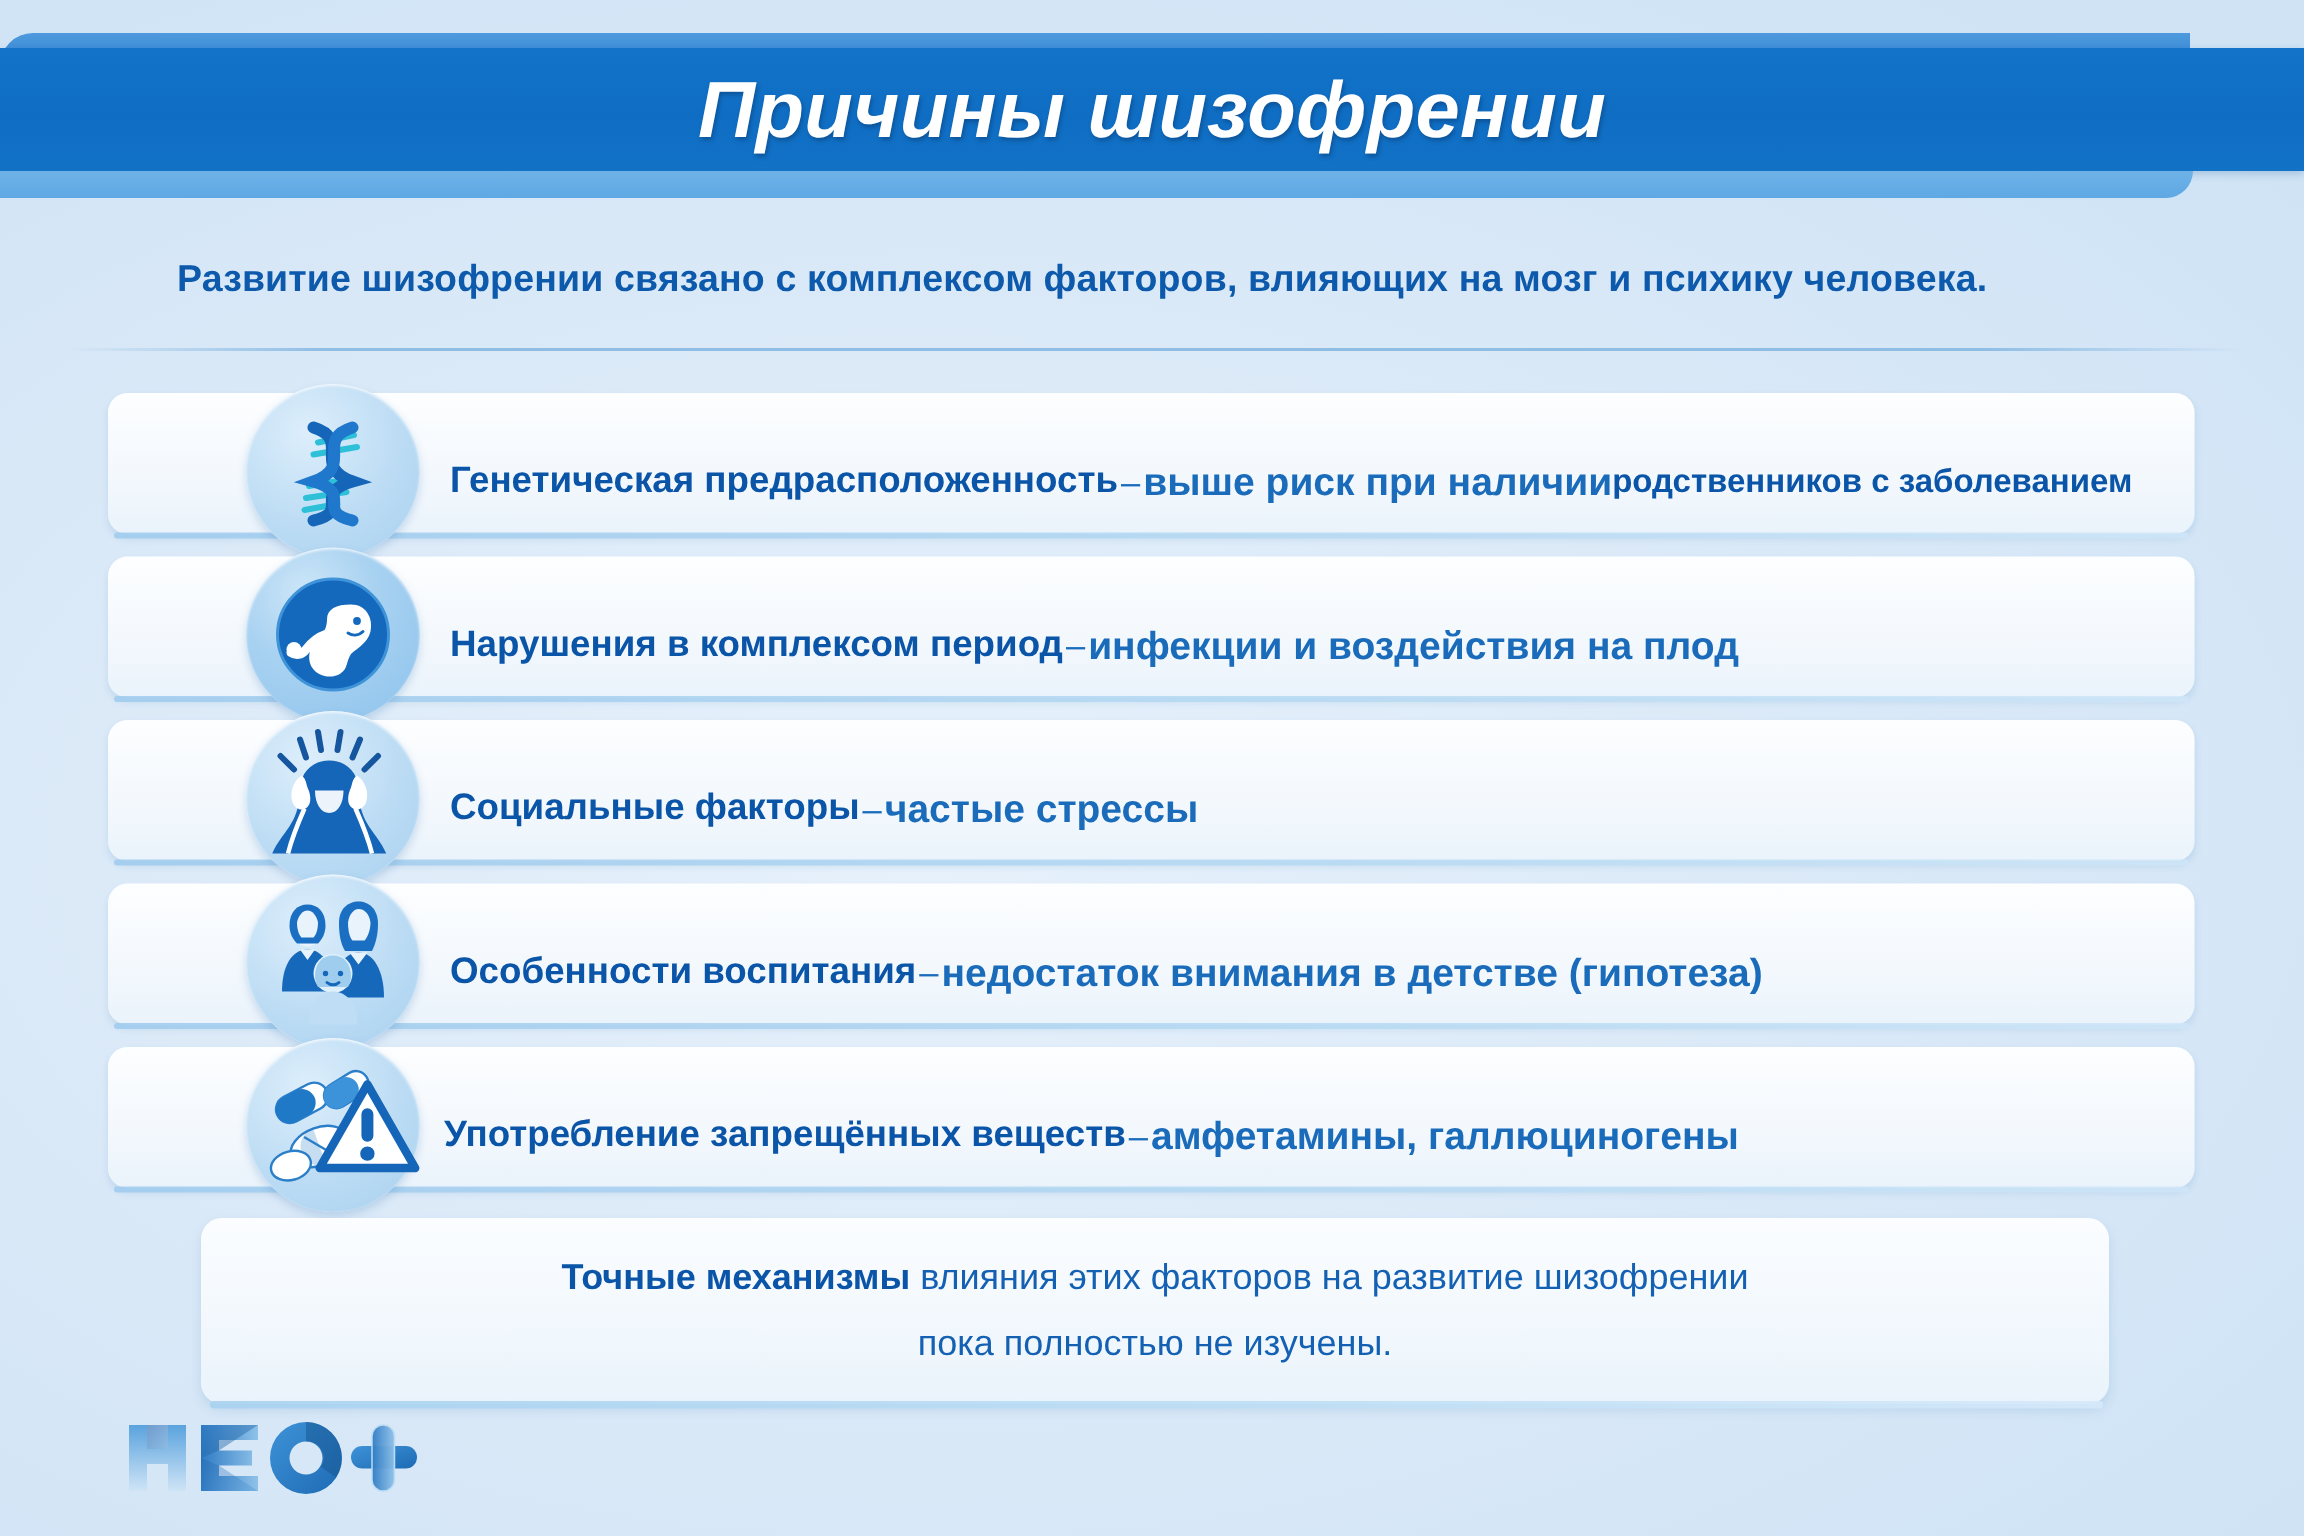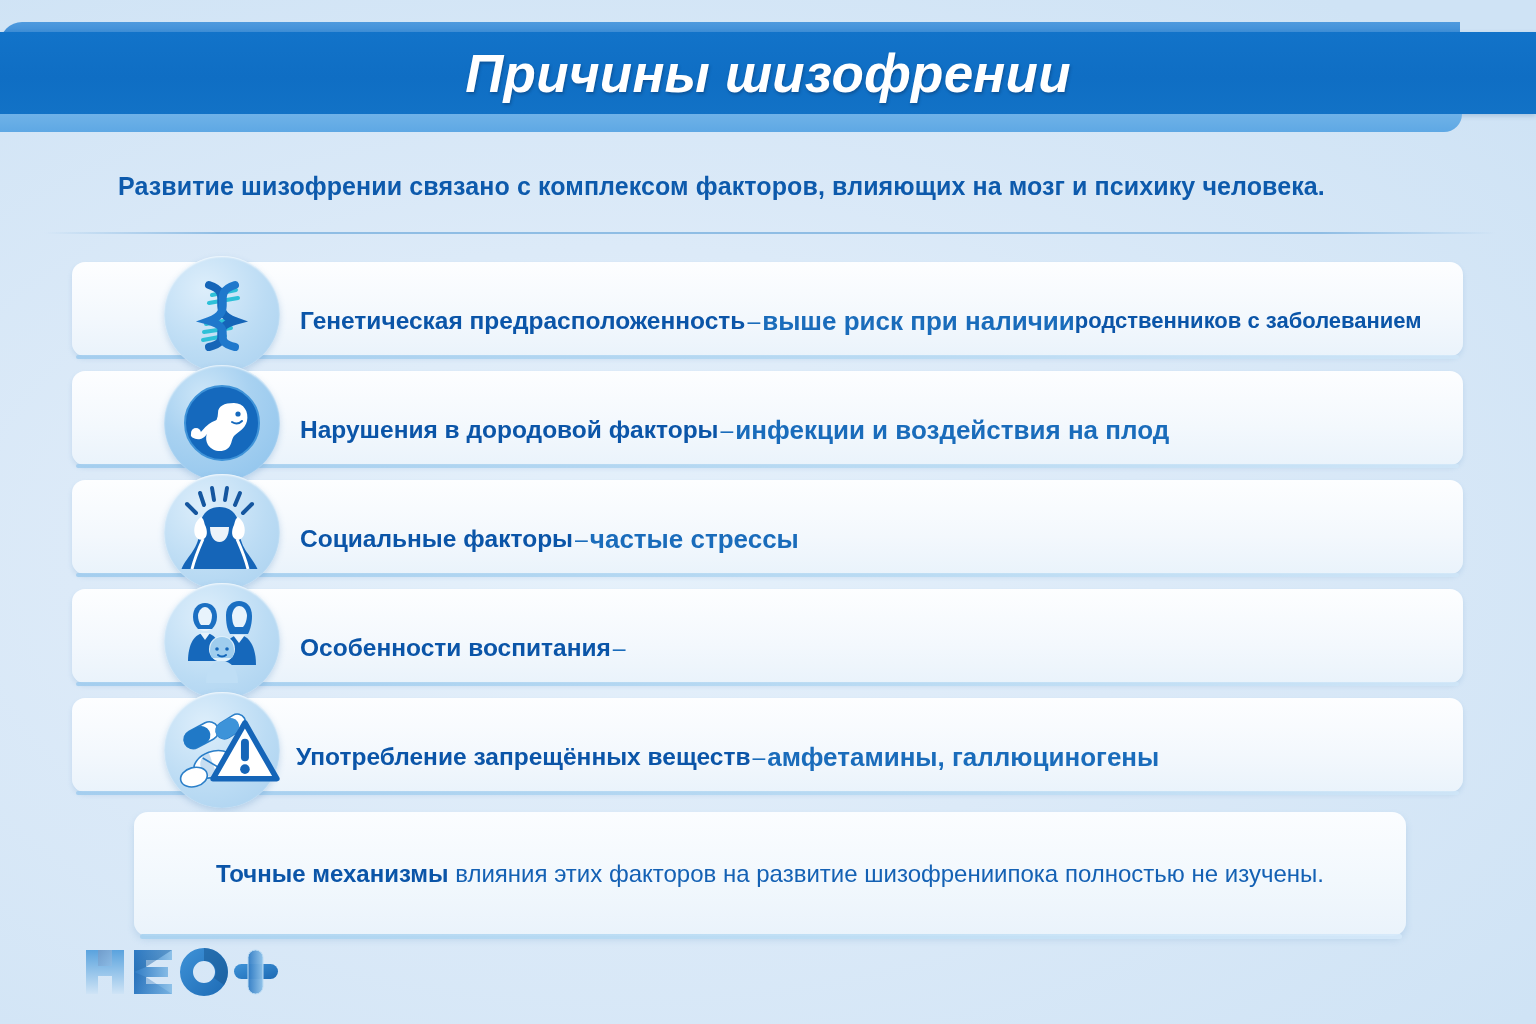--- a/index.html
+++ b/index.html
@@ -79,21 +79,21 @@
   .row-text .t-strong{font-weight:bold;color:#0b55a8;font-size:24.5px;}
   .row-text .t-dash{font-weight:normal;color:#1a6cbb;padding:0 2px;}
   .row-text .t-rest{font-weight:bold;color:#1a6cbb;font-size:26px;}
   .row-text .t-em{font-weight:bold;color:#0b55a8;font-size:22px;text-align:center;}
   
   .note{
     position:absolute;left:134px;top:812px;width:1272px;height:124px;
     background:linear-gradient(180deg,#fbfdff 0%,#f2f8fd 55%,#eaf3fb 100%);
     border-radius:14px;
     box-shadow:0 4px 7px rgba(96,152,202,.22);
-    display:flex;flex-direction:row;align-items:center;justify-content:center;
+    display:flex;flex-direction:column;align-items:center;justify-content:center;
   }
   .note-line{font-size:24px;color:#1461b4;line-height:44px;white-space:nowrap;}
   .note-line .n-strong{font-weight:bold;color:#0b55a8;}
   .note-underline{
     position:absolute;left:140px;top:934px;width:1262px;height:5px;border-radius:3px;
     background:linear-gradient(90deg,#a8d2f0 0%,#bfdff5 60%,#d5e9fa 100%);
     opacity:.9;
   }
   
   .logo{position:absolute;left:82px;top:944px;width:200px;height:56px;}
@@ -150,21 +150,21 @@
           <circle cx="46" cy="46" r="37" fill="none" stroke="#3f93d8" stroke-width="2"></circle>
           <path d="M58 26 c10 0 15 9 13 18 c-2 8 -9 11 -13 15 c-3 4 -2 10 -7 13
                    c-6 4 -15 2 -19 -4 c-4 -7 -1 -15 4 -19 c4 -4 6 -8 6 -13 c0 -7 6 -10 16 -10 z" fill="#ffffff"></path>
           <path d="M41 46 c-6 2 -10 6 -13 10 c-3 4 -7 4 -10 2" stroke="#ffffff" stroke-width="6" fill="none" stroke-linecap="round"></path>
           <circle cx="20" cy="56" r="5" fill="#ffffff"></circle>
           <circle cx="62" cy="37" r="2.6" fill="#1569bd"></circle>
           <path d="M66 44 c-3 3 -7 3 -10 1" stroke="#1569bd" stroke-width="2" fill="none" stroke-linecap="round"></path>
         </svg>
       </div>
       <div class="row-text">
-        <span class="t-strong">Нарушения в дородовой факторы</span>
+        <span class="t-strong">Нарушения в комплексом период</span>
         <span class="t-dash">–</span>
         <span class="t-rest">инфекции и воздействия на плод</span>
         <span class="t-em"></span>
       </div>
     </div>
 
     <div class="row">
       <div class="card"></div>
       <div class="card-underline"></div>
       <div class="icon-badge">
@@ -212,20 +212,21 @@
           <path d="M38 60 c0 -9 5 -14 12 -14 c7 0 12 5 12 14 c0 3 -1 5 -2 7 l-20 0 c-1 -2 -2 -4 -2 -7 z" fill="#9fcdee"></path>
           <circle cx="45" cy="58" r="1.8" fill="#1668bb"></circle>
           <circle cx="55" cy="58" r="1.8" fill="#1668bb"></circle>
           <path d="M46 64 c2 2 6 2 8 0" stroke="#1668bb" stroke-width="2" fill="none" stroke-linecap="round"></path>
           <path d="M34 92 c0 -14 7 -22 16 -22 c9 0 16 8 16 22 z" fill="#bfdef5"></path>
         </svg>
       </div>
       <div class="row-text">
         <span class="t-strong">Особенности воспитания</span>
         <span class="t-dash">–</span>
+        <span class="t-rest">недостаток внимания в детстве (гипотеза)</span>
         <span class="t-em"></span>
       </div>
     </div>
 
     <div class="row">
       <div class="card"></div>
       <div class="card-underline"></div>
       <div class="icon-badge" style="overflow:visible;">
         <svg width="128" height="104" viewBox="0 0 128 104" style="margin-left:14px;">
           <g>

